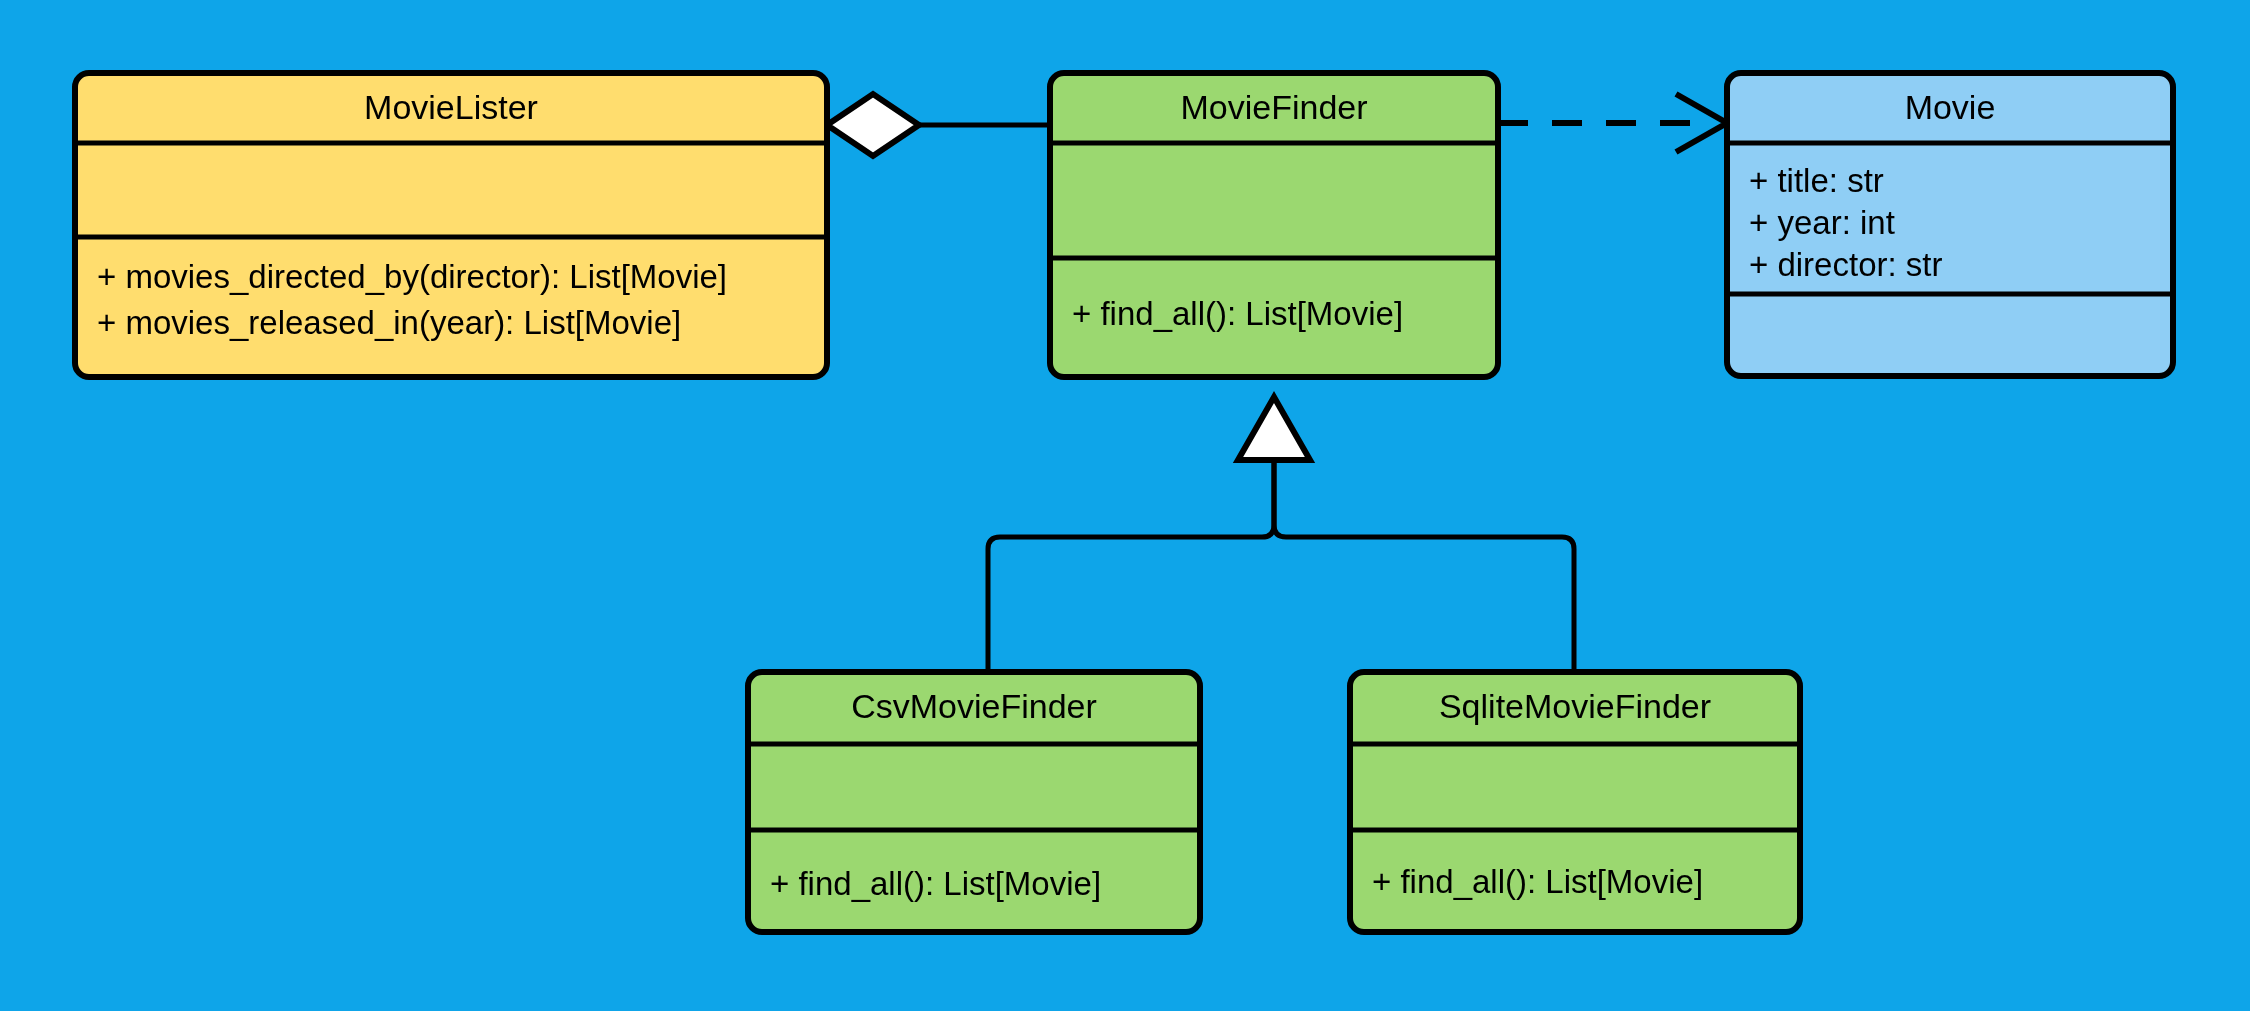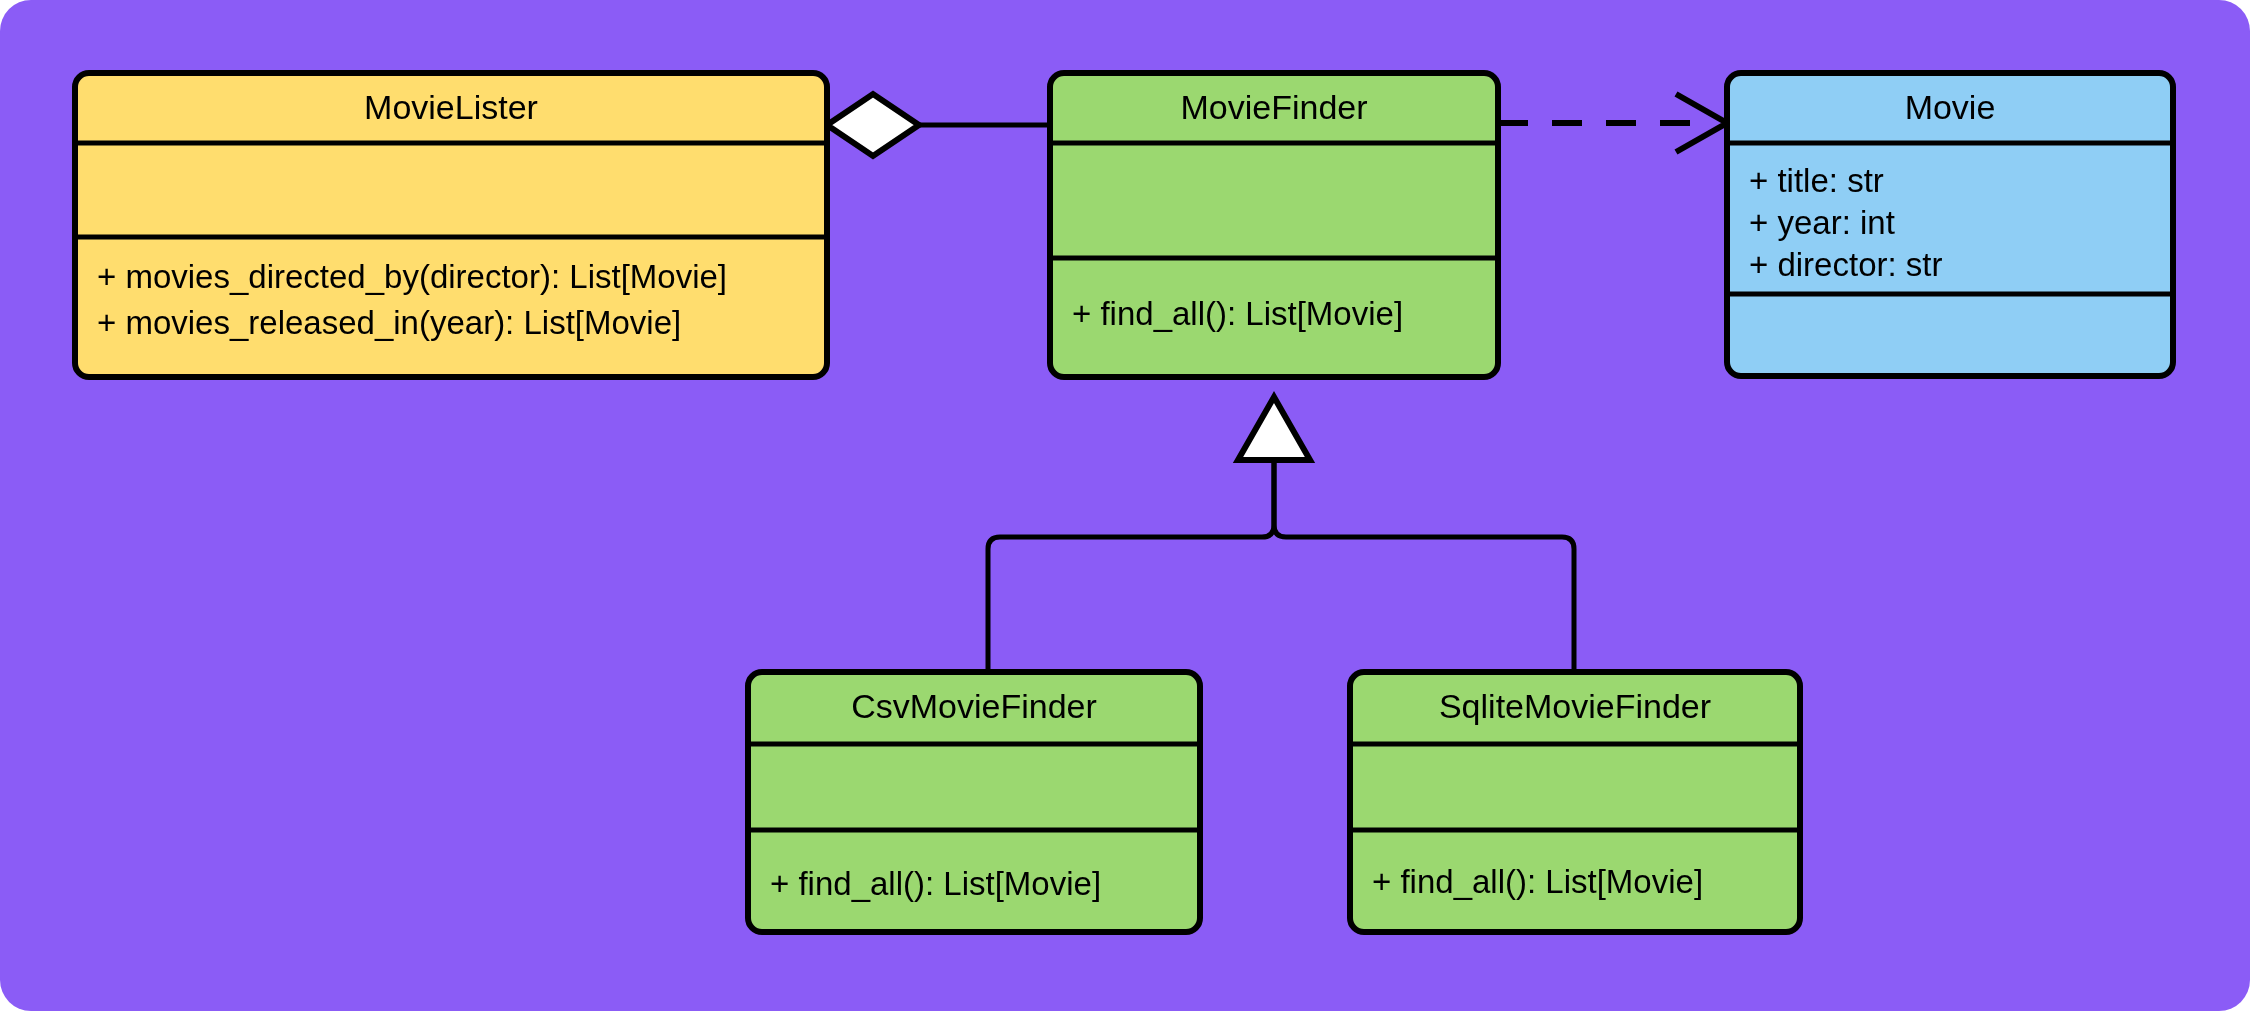--- a/index.html
+++ b/index.html
@@ -10,22 +10,21 @@
   body {
     width: 2250px;
     height: 1011px;
     font-family: "Liberation Sans", sans-serif;
     overflow: hidden;
   }
   #diagram-root {
     position: relative;
     width: 2250px;
     height: 1011px;
-    background: #8b5cf6;
-    border-radius: 31px;
+    background: #0ea5e9;
   }
   svg#uml-canvas {
     position: absolute;
     left: 0;
     top: 0;
     width: 2250px;
     height: 1011px;
     display: block;
   }
   .cls-box {

